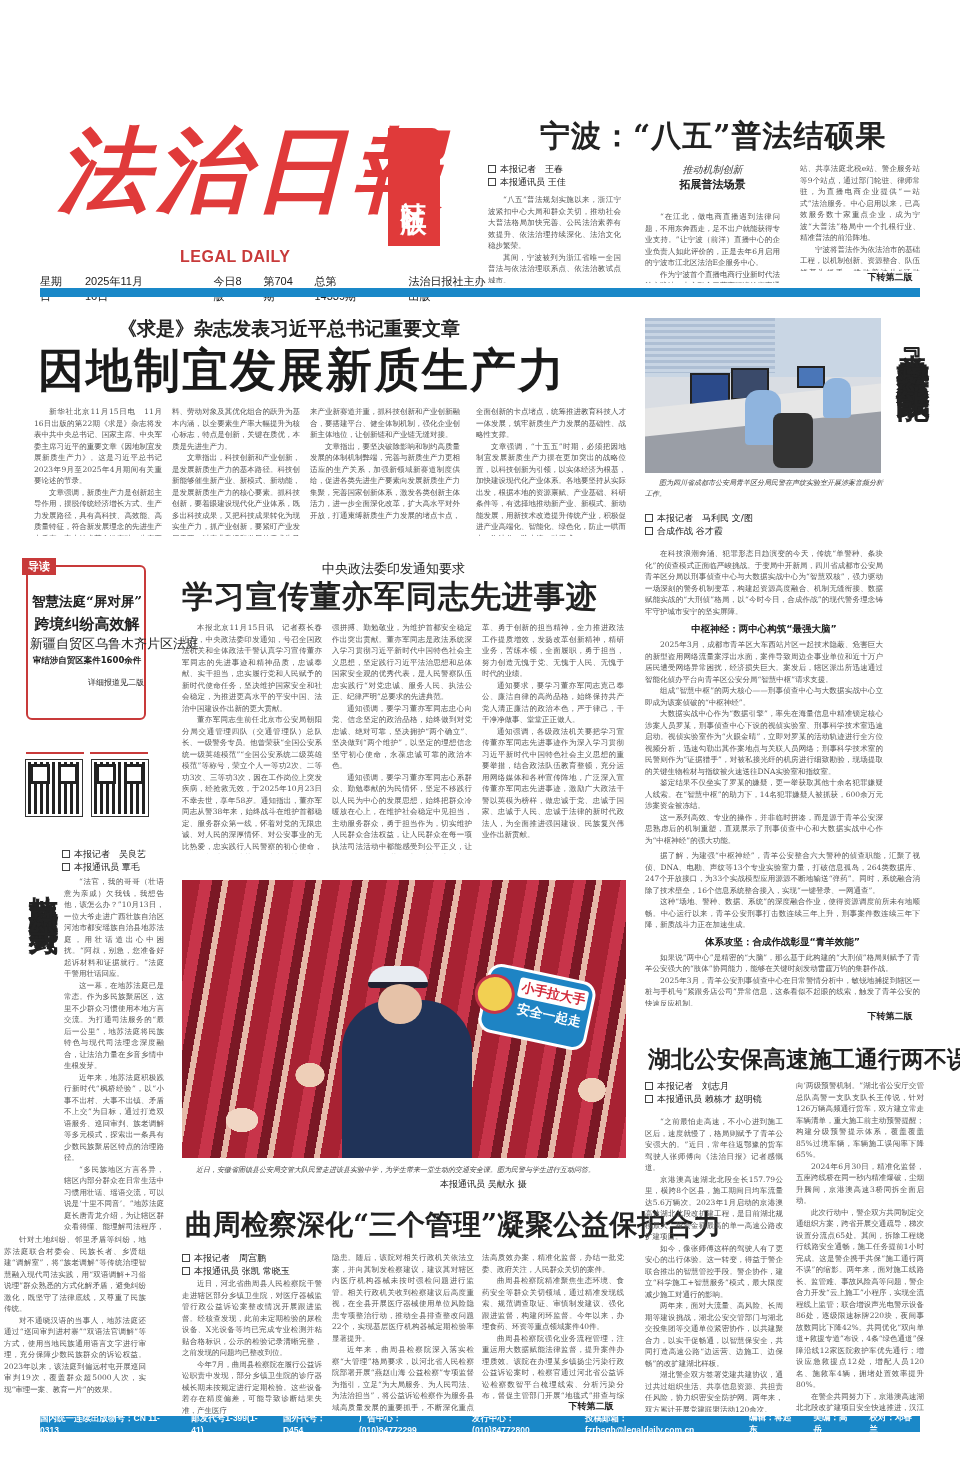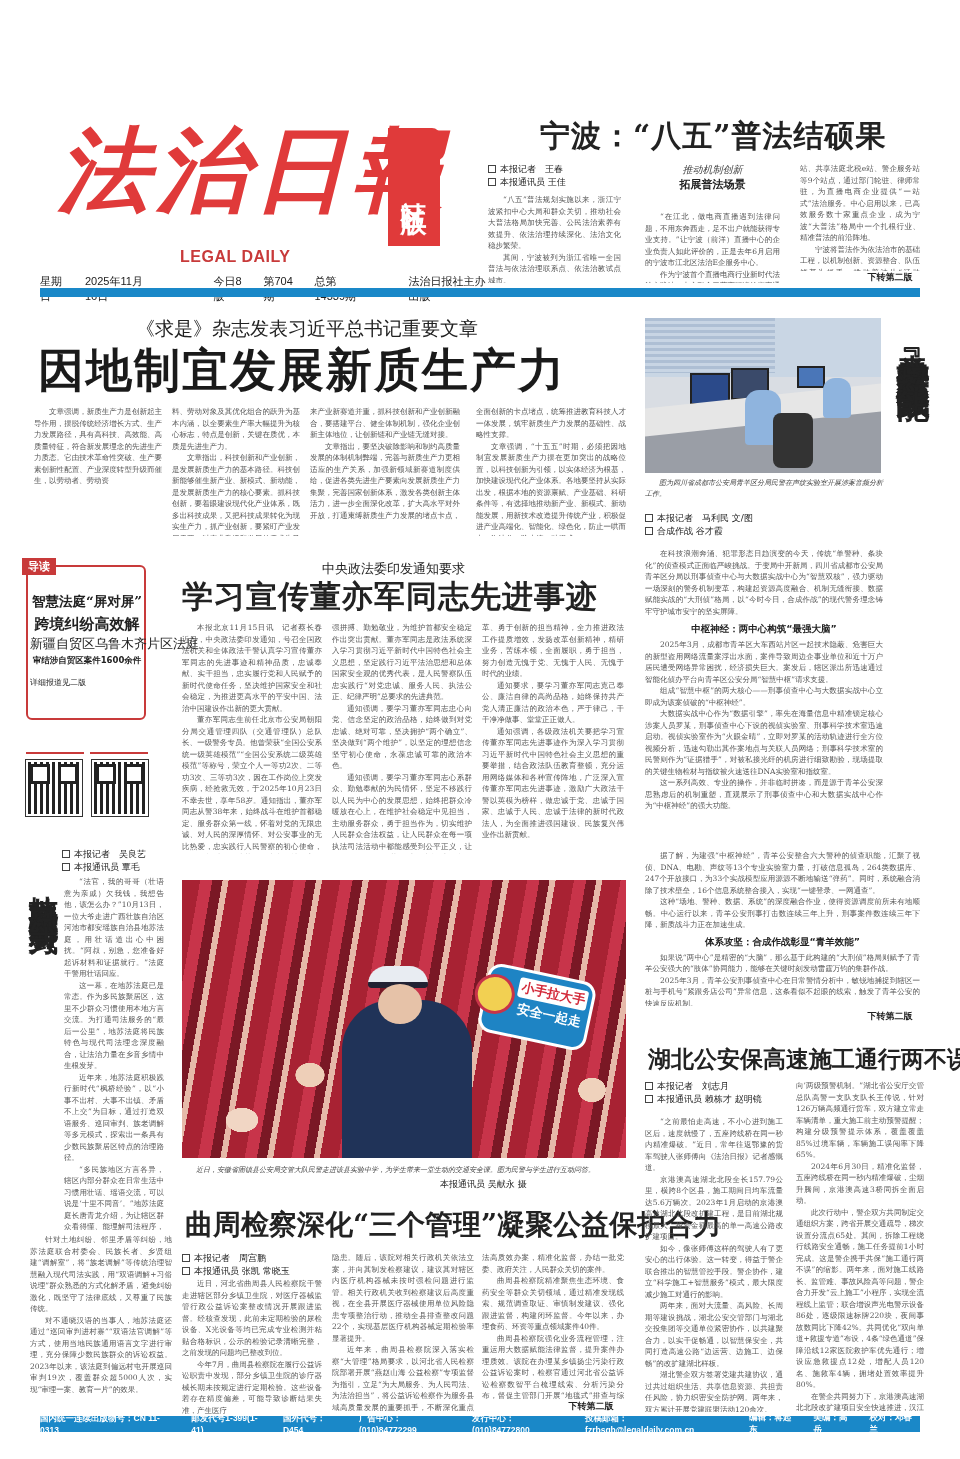--- a/index.html
+++ b/index.html
@@ -66,24 +66,25 @@
   <div class="subhead" style="margin-bottom:19px">拓展普法场景</div>
   <p class="body-text">“在江北，做电商直播遇到法律问题，不用东奔西走，足不出户就能获得专业支持。”让宁波（前洋）直播中心的企业负责人如此评价的，正是去年6月启用的宁波市江北区法治E企服务中心。</p>
   <p class="body-text">作为宁波首个直播电商行业新时代法治实践站，中心融合了营商环境检察直通</p>
 </div>
 <div class="col" style="left:800px;top:163px;width:120px;height:108px">
   <p class="body-text" style="text-indent:0">站、共享法庭北税e站、警企服务站等9个站点，通过部门轮驻、律师常驻，为直播电商企业提供“一站式”法治服务。中心启用以来，已高效服务数十家重点企业，成为宁波“大普法”格局中一个扎根行业、精准普法的前沿阵地。</p>
   <p class="body-text">宁波将普法作为依法治市的基础工程，以机制创新、资源整合、队伍筑基为抓手，推动普法从“活动化”走向“常态化”。</p>
 </div>
 <div class="abs turn" style="left:860px;top:271px;width:60px">下转第二版</div>
 
-<div class="abs headline-sans" style="left:136px;top:316px;font-size:19px;font-weight:normal;white-space:nowrap">《求是》杂志发表习近平总书记重要文章</div>
+<div class="abs headline-sans" style="left:118px;top:316px;font-size:19px;font-weight:bold;white-space:nowrap">《求是》杂志发表习近平总书记重要文章</div>
 <div class="abs headline-sans" style="left:38px;top:340px;font-size:46px;letter-spacing:2px;white-space:nowrap;color:#1a1a1a">因地制宜发展新质生产力</div>
 
 <div class="col" style="left:34px;top:406px;width:128px;height:130px">
+  <p class="body-text">新华社北京11月15日电　11月16日出版的第22期《求是》杂志将发表中共中央总书记、国家主席、中央军委主席习近平的重要文章《因地制宜发展新质生产力》。这是习近平总书记2023年9月至2025年4月期间有关重要论述的节录。</p>
   <p class="body-text">文章强调，新质生产力是创新起主导作用，摆脱传统经济增长方式、生产力发展路径，具有高科技、高效能、高质量特征，符合新发展理念的先进生产力质态。它由技术革命性突破、生产要素创新性配置、产业深度转型升级而催生，以劳动者、劳动资</p>
 </div>
 <div class="col" style="left:172px;top:406px;width:128px;height:130px">
   <p class="body-text" style="text-indent:0">料、劳动对象及其优化组合的跃升为基本内涵，以全要素生产率大幅提升为核心标志，特点是创新，关键在质优，本质是先进生产力。</p>
   <p class="body-text">文章指出，科技创新和产业创新，是发展新质生产力的基本路径。科技创新能够催生新产业、新模式、新动能，是发展新质生产力的核心要素。抓科技创新，要着眼建设现代化产业体系，既多出科技成果，又把科技成果转化为现实生产力，抓产业创新，要紧盯产业发展需要，以产业升级和发展的需求为导向，</p>
 </div>
 <div class="col" style="left:310px;top:406px;width:150px;height:130px">
   <p class="body-text" style="text-indent:0">来产业新赛道并重，抓科技创新和产业创新融合，要搭建平台、健全体制机制，强化企业创新主体地位，让创新链和产业链无缝对接。</p>
   <p class="body-text">文章指出，要坚决破除影响和制约高质量发展的体制机制弊端，完善与新质生产力更相适应的生产关系，加强新领域新赛道制度供给，促进各类先进生产要素向发展新质生产力集聚，完善国家创新体系，激发各类创新主体活力，进一步全面深化改革，扩大高水平对外开放，打通束缚新质生产力发展的堵点卡点，</p>
 </div>
@@ -92,40 +93,40 @@
   <p class="body-text">文章强调，“十五五”时期，必须把因地制宜发展新质生产力摆在更加突出的战略位置，以科技创新为引领，以实体经济为根基，加快建设现代化产业体系。各地要坚持从实际出发，根据本地的资源禀赋、产业基础、科研条件等，有选择地推动新产业、新模式、新动能发展，用新技术改造提升传统产业，积极促进产业高端化、智能化、绿色化，防止一哄而上、泡沫化，防止搞一种模式。</p>
 </div>
 
 <div class="abs guide-box"></div>
 <div class="abs guide-tag">导读</div>
 <div class="abs" style="left:30px;top:590px;width:114px;text-align:center">
   <div class="headline-serif" style="font-size:13.5px;line-height:22px;white-space:nowrap">智慧法庭“屏对屏”</div>
   <div class="headline-serif" style="font-size:15px;line-height:24px;white-space:nowrap">跨境纠纷高效解</div>
   <div class="headline-sans" style="font-size:13px;line-height:16px;font-weight:normal;white-space:nowrap">新疆自贸区乌鲁木齐片区法庭</div>
   <div class="headline-sans" style="font-size:8.5px;line-height:16px;font-weight:bold;white-space:nowrap">审结涉自贸区案件1600余件</div>
-  <div class="byline" style="text-align:left;margin-top:8px;font-size:8px">详细报道见二版</div>
+  <div class="byline" style="text-align:right;margin-top:8px;font-size:8px">详细报道见二版</div>
 </div>
 
 <div class="abs" style="left:26px;top:752px;width:58px;height:2px;background:#c83a3a"></div>
 <div class="abs" style="left:90px;top:752px;width:58px;height:2px;background:#c83a3a"></div>
 <div class="qr" style="left:26px;top:760px"></div>
 <div class="qr" style="left:92px;top:760px"></div>
 
 <div class="abs" style="left:62px;top:848px;width:110px">
   <div class="byline"><span class="box"></span><span>本报记者　吴良艺</span></div>
   <div class="byline"><span class="box"></span><span>本报通讯员 覃毛</span></div>
 </div>
 <div class="abs vert-title" style="left:26px;top:872px;height:360px;font-size:29px;line-height:36px">地苏法庭融合民族特色创新解纷方式</div>
 <div class="col" style="left:64px;top:876px;width:100px;height:355px">
   <p class="body-text">“法官，我的哥哥（壮语意为亲戚）欠我钱，我想告他，该怎么办？”10月13日，一位大爷走进广西壮族自治区河池市都安瑶族自治县地苏法庭，用壮话道出心中困扰。“阿叔，别急，您准备好起诉材料和证据就行。”法庭干警用壮话回应。</p>
   <p class="body-text">这一幕，在地苏法庭已是常态。作为多民族聚居区，这里不少群众习惯使用本地方言交流。为打通司法服务的“最后一公里”，地苏法庭将民族特色与现代司法理念深度融合，让法治力量在乡音乡情中生根发芽。</p>
   <p class="body-text">近年来，地苏法庭积极践行新时代“枫桥经验”，以“小事不出村、大事不出镇、矛盾不上交”为目标，通过打造双语服务、巡回审判、族老调解等多元模式，探索出一条具有少数民族聚居区特点的治理路径。</p>
   <p class="body-text">“多民族地区方言各异，辖区内部分群众在日常生活中习惯用壮话、瑶语交流，可以说是‘十里不同音’。”地苏法庭庭长唐青龙介绍，为让辖区群众看得懂、能理解司法程序，为他们提供更便利的诉讼服务，地苏法庭在立案大厅设置双语指引，并在法庭内展示双语民事案件办理流程图、双语诉讼费用缴纳标准，为群众提供双语立案服务。</p>
 </div>
-<div class="col" style="left:30px;top:1234px;width:142px;height:176px">
+<div class="col" style="left:4px;top:1234px;width:142px;height:176px">
   <p class="body-text">针对土地纠纷、邻里矛盾等纠纷，地苏法庭联合村委会、民族长者、乡贤组建“调解室”，将“族老调解”等传统治理智慧融入现代司法实践，用“双语调解+习俗说理”群众熟悉的方式化解矛盾，避免纠纷激化，既坚守了法律底线，又尊重了民族传统。</p>
   <p class="body-text">对不通晓汉语的当事人，地苏法庭还通过“巡回审判进村寨”“双语法官调解”等方式，使用当地民族通用语言文字进行审理，充分保障少数民族群众的诉讼权益。2023年以来，该法庭到偏远村屯开展巡回审判19次，覆盖群众超5000人次，实现“审理一案、教育一片”的效果。</p>
 </div>
 
 <div class="abs headline-sans" style="left:322px;top:560px;font-size:13px;font-weight:normal;white-space:nowrap">中央政法委印发通知要求</div>
 <div class="abs headline-serif" style="left:182px;top:576px;font-size:31px;letter-spacing:1px;white-space:nowrap">学习宣传董亦军同志先进事迹</div>
 
 <div class="col" style="left:182px;top:622px;width:140px;height:232px">
   <p class="body-text">本报北京11月15日讯　记者蔡长春　近日，中央政法委印发通知，号召全国政法机关和全体政法干警认真学习宣传董亦军同志的先进事迹和精神品质，忠诚奉献、实干担当，忠实履行党和人民赋予的新时代使命任务，坚决维护国家安全和社会稳定，为推进更高水平的平安中国、法治中国建设作出新的更大贡献。</p>
   <p class="body-text">董亦军同志生前任北京市公安局朝阳分局交通管理四队（交通管理队）总队长、一级警务专员。他曾荣获“全国公安系统一级英雄模范”“全国公安系统二级英雄模范”等称号，荣立个人一等功2次、二等功3次、三等功3次，因在工作岗位上突发疾病，经抢救无效，于2025年10月23日不幸去世，享年58岁。通知指出，董亦军同志从警38年来，始终战斗在维护首都稳定、服务群众第一线，怀着对党的无限忠诚、对人民的深厚情怀、对公安事业的无比热爱，忠实践行人民警察的初心使命，展现了新时代政法英模的崇高精神，主动作为、敢于担当、勤勉敬业，以实际行动诠释了共产党员“忠诚、干净、担当”的政治本色，坚守信念，务实、敢于担当，清正廉洁“好干部标准，顽</p>
@@ -195,37 +196,38 @@
 <div class="abs vert-title" style="left:892px;top:328px;height:660px;font-size:33px;line-height:42px;color:#222">青羊公安『智慧双核』激发警务实战效能</div>
 
 <div class="col" style="left:645px;top:512px;width:238px;height:334px">
   <div class="byline"><span class="box"></span><span>本报记者　马利民 文/图</span></div>
   <div class="byline" style="margin-bottom:10px"><span class="box"></span><span>合成作战 谷才霞</span></div>
   <p class="body-text">在科技浪潮奔涌、犯罪形态日趋演变的今天，传统“单警种、条块化”的侦查模式正面临严峻挑战。于变局中开新局，四川省成都市公安局青羊区分局以刑事侦查中心与大数据实战中心为“智慧双核”，强力驱动一场深刻的警务机制变革，构建起资源高度融合、机制无缝衔接、数据赋能实战的“大刑侦”格局，以“今时今日，合成作战”的现代警务理念铸牢守护城市安宁的坚实屏障。</p>
   <div class="subhead" style="margin:6px 0 3px;font-size:9.5px">中枢神经：两中心构筑“最强大脑”</div>
   <p class="body-text">2025年3月，成都市青羊区大车西站片区一起技术隐蔽、危害巨大的新型盗用网络流量案浮出水面，案件导致周边企事业单位和近十万户居民遭受网络异常困扰，经济损失巨大。案发后，辖区派出所迅速通过智能化侦办平台向青羊区公安分局“智慧中枢”请求支援。</p>
   <p class="body-text">组成“智慧中枢”的两大核心——刑事侦查中心与大数据实战中心立即成为该案侦破的“中枢神经”。</p>
   <p class="body-text">大数据实战中心作为“数据引擎”，率先在海量信息中精准锁定核心涉案人员罗某，刑事侦查中心下设的视侦实验室、刑事科学技术室迅速启动。视侦实验室作为“火眼金睛”，立即对罗某的活动轨迹进行全方位视频分析，迅速勾勒出其作案地点与关联人员网络；刑事科学技术室的民警则作为“证据猎手”，对被私接光纤的机房进行细致勘验，现场提取的关键生物检材与指纹被火速送往DNA实验室和指纹室。</p>
+  <p class="body-text">鉴定结果不仅坐实了罗某的嫌疑，更一举获取其他十余名犯罪嫌疑人线索。在“智慧中枢”的助力下，14名犯罪嫌疑人被抓获，600余万元涉案资金被冻结。</p>
   <p class="body-text">这一系列高效、专业的操作，并非临时拼凑，而是源于青羊公安深思熟虑后的机制重塑，直观展示了刑事侦查中心和大数据实战中心作为“中枢神经”的强大功能。</p>
 </div>
 <div class="col" style="left:645px;top:850px;width:275px;height:156px">
   <p class="body-text">据了解，为建强“中枢神经”，青羊公安整合六大警种的侦查职能，汇聚了视侦、DNA、电勘、声纹等13个专业实验室力量，打破信息孤岛，264类数据库、247个开放接口，为33个实战模型应用源源不断地输送“弹药”。同时，系统融合消除了技术壁垒，16个信息系统整合接入，实现“一键登录、一网通查”。</p>
   <p class="body-text">这种“场地、警种、数据、系统”的深度融合作业，使得资源调度前所未有地顺畅。中心运行以来，青羊公安刑事打击数连续三年上升，刑事案件数连续三年下降，新质战斗力正在加速生成。</p>
   <div class="subhead" style="margin:5px 0 3px;font-size:9.5px">体系攻坚：合成作战彰显“青羊效能”</div>
   <p class="body-text">如果说“两中心”是精密的“大脑”，那么基于此构建的“大刑侦”格局则赋予了青羊公安强大的“肢体”协同能力，能够在关键时刻发动雷霆万钧的集群作战。</p>
   <p class="body-text">2025年3月，青羊公安刑事侦查中心在日常警情分析中，敏锐地捕捉到辖区一桩与手机号“紧跟务店公司”异常信息，这条看似不起眼的线索，触发了青羊公安的快速反应机制。</p>
 
 </div>
 <div class="abs turn" style="left:860px;top:1010px;width:60px">下转第二版</div>
 
 <div class="abs headline-serif" style="left:648px;top:1044px;font-size:23px;white-space:nowrap">湖北公安保高速施工通行两不误</div>
 <div class="col" style="left:645px;top:1080px;width:138px;height:332px">
   <div class="byline"><span class="box"></span><span>本报记者　刘志月</span></div>
   <div class="byline" style="margin-bottom:10px;white-space:nowrap"><span class="box"></span><span>本报通讯员 赖栋才 赵明镜</span></div>
-  <p class="body-text">“之前最怕走高速，不小心进到施工区后，速度就慢了，五座跨线桥在同一秒内精准爆破。”近日，常年往返鄂豫的货车驾驶人张师傅向《法治日报》记者感慨道。</p>
+  <p class="body-text">“之前最怕走高速，不小心进到施工区后，速度就慢了，格局则赋予了青羊公安强大的。”近日，常年往返鄂豫的货车驾驶人张师傅向《法治日报》记者感慨道。</p>
   <p class="body-text">京港澳高速湖北北段全长157.79公里，横跨8个区县，施工期间日均车流量达5.6万辆次。2023年1月启动的京港澳高速湖北北段改扩建工程，是目前湖北规模最大、投资金额最高的单一高速公路改扩建项目。</p>
   <p class="body-text">如今，像张师傅这样的驾驶人有了更安心的出行体验。这一转变，得益于警企联合推出的智慧管控手段。警企协作，建立“科学施工+智慧服务”模式，最大限度减少施工对通行的影响。</p>
   <p class="body-text">两年来，面对大流量、高风险、长周期等建设挑战，湖北公安交管部门与湖北交投集团等交通单位紧密协作，以共建聚合力，以实干促畅通，以智慧保安全，共同打造高速公路“边运营、边施工、边保畅”的改扩建湖北样板。</p>
   <p class="body-text">湖北警企双方签署党建共建协议，通过共过组织生活、共享信息资源、共担责任风险，协力织密安全防护网。两年来，双方累计开展党建联盟活动120余次。</p>
 
 </div>
 <div class="col" style="left:796px;top:1080px;width:128px;height:332px">
   <p class="body-text" style="text-indent:0">向’两级预警机制。”湖北省公安厅交管总队高警一支队支队长王传说，针对126万辆高频通行货车，双方建立常走车辆清单，重大施工前主动预警提醒；构建分级预警提示体系，覆盖覆盖85%过境车辆，车辆施工误闯率下降65%。</p>
   <p class="body-text">2024年6月30日，精准化监督，五座跨线桥在同一秒内精准爆破，尘烟升腾间，京港澳高速3桥同拆全面启动。</p>
   <p class="body-text">此次行动中，警企双方共同制定交通组织方案，跨省开展交通疏导，梯次设置分流点65处。其间，拆除工程绕行线路安全通畅，施工任务提前1小时完成。这是警企携手共保“施工通行两不误”的缩影。两年来，面对施工线路长、监管难、事故风险高等问题，警企合力开发“云上施工”小程序，实现全流程线上监管；联合增设声光电警示设备86处，逐级限速标牌220块，夜间事故数同比下降42%。共同优化“双向单道+救援专道”布设，4条“绿色通道”保障沿线12家医院救护车优先通行；增设应急救援点12处，增配人员120名、施救车4辆，拥堵处置效率提升80%。</p>

